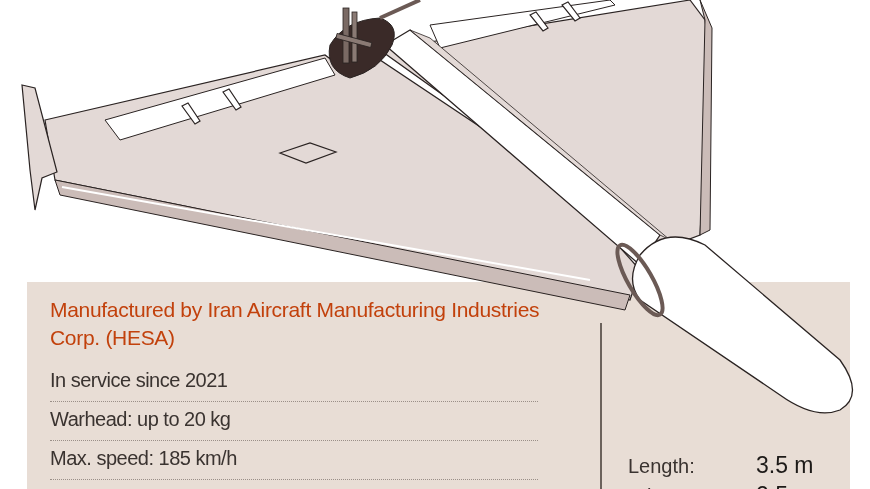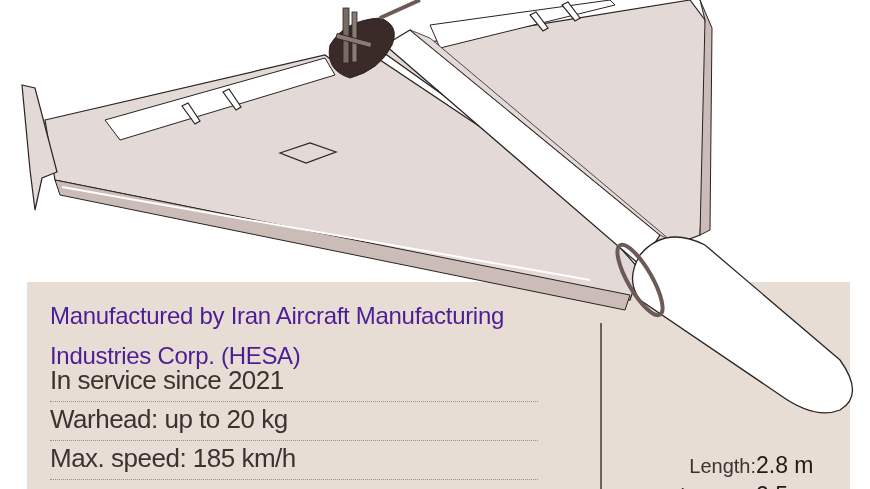--- a/index.html
+++ b/index.html
@@ -7,35 +7,35 @@
     width: 870px; height: 489px; overflow: hidden; position: relative;
     background: #ffffff; font-family: "Liberation Sans", "DejaVu Sans", sans-serif;
   }
   .panel {
     position: absolute; left: 27px; top: 282px; width: 823px; height: 220px;
     background: #e8ddd5;
   }
   .drone { position: absolute; left: 0; top: 0; width: 870px; height: 489px; }
   .mfr {
     position: absolute; left: 50px; top: 296px; width: 520px;
-    font-size: 24px; line-height: 40px; color: #4c1d95; letter-spacing: -0.3px;
+    font-size: 21px; line-height: 28px; color: #c2410c; letter-spacing: -0.3px;
   }
   .spec-list { position: absolute; left: 50px; top: 363px; width: 488px; }
   .spec-row {
     height: 39px; box-sizing: border-box;
     border-bottom: 1px dotted #9a8f88;
-    font-size: 26px; line-height: 30px; color: #3a3330; letter-spacing: -0.5px;
+    font-size: 20px; line-height: 30px; color: #3a3330; letter-spacing: -0.5px;
     padding-top: 2px;
   }
   .divider {
     position: absolute; left: 600px; top: 323px; width: 2px; height: 180px;
     background: #6b625c;
   }
   .dims { position: absolute; left: 628px; top: 452px; width: 220px; }
-  .dim-row { display: flex; height: 30px; align-items: baseline; text-align: right; }
+  .dim-row { display: flex; height: 30px; align-items: baseline; }
   .dim-label { width: 128px; font-size: 20px; color: #3a3330; }
   .dim-value { font-size: 23px; color: #1d1a18; }
 </style>
 </head>
 <body>
 
 <div class="panel"></div>
 
 <svg class="drone" viewBox="0 0 870 489" xmlns="http://www.w3.org/2000/svg">
 
@@ -76,19 +76,19 @@
   <div class="spec-row">In service since 2021</div>
   <div class="spec-row">Warhead: up to 20 kg</div>
   <div class="spec-row">Max. speed: 185 km/h</div>
 </div>
 
 <div class="divider"></div>
 
 <div class="dims">
   <div class="dim-row">
     <span class="dim-label">Length:</span>
-    <span class="dim-value">2.8 m</span>
+    <span class="dim-value">3.5 m</span>
   </div>
   <div class="dim-row">
     <span class="dim-label">Wingspan:</span>
     <span class="dim-value">2.5 m</span>
   </div>
 </div>
 
 </body></html>

